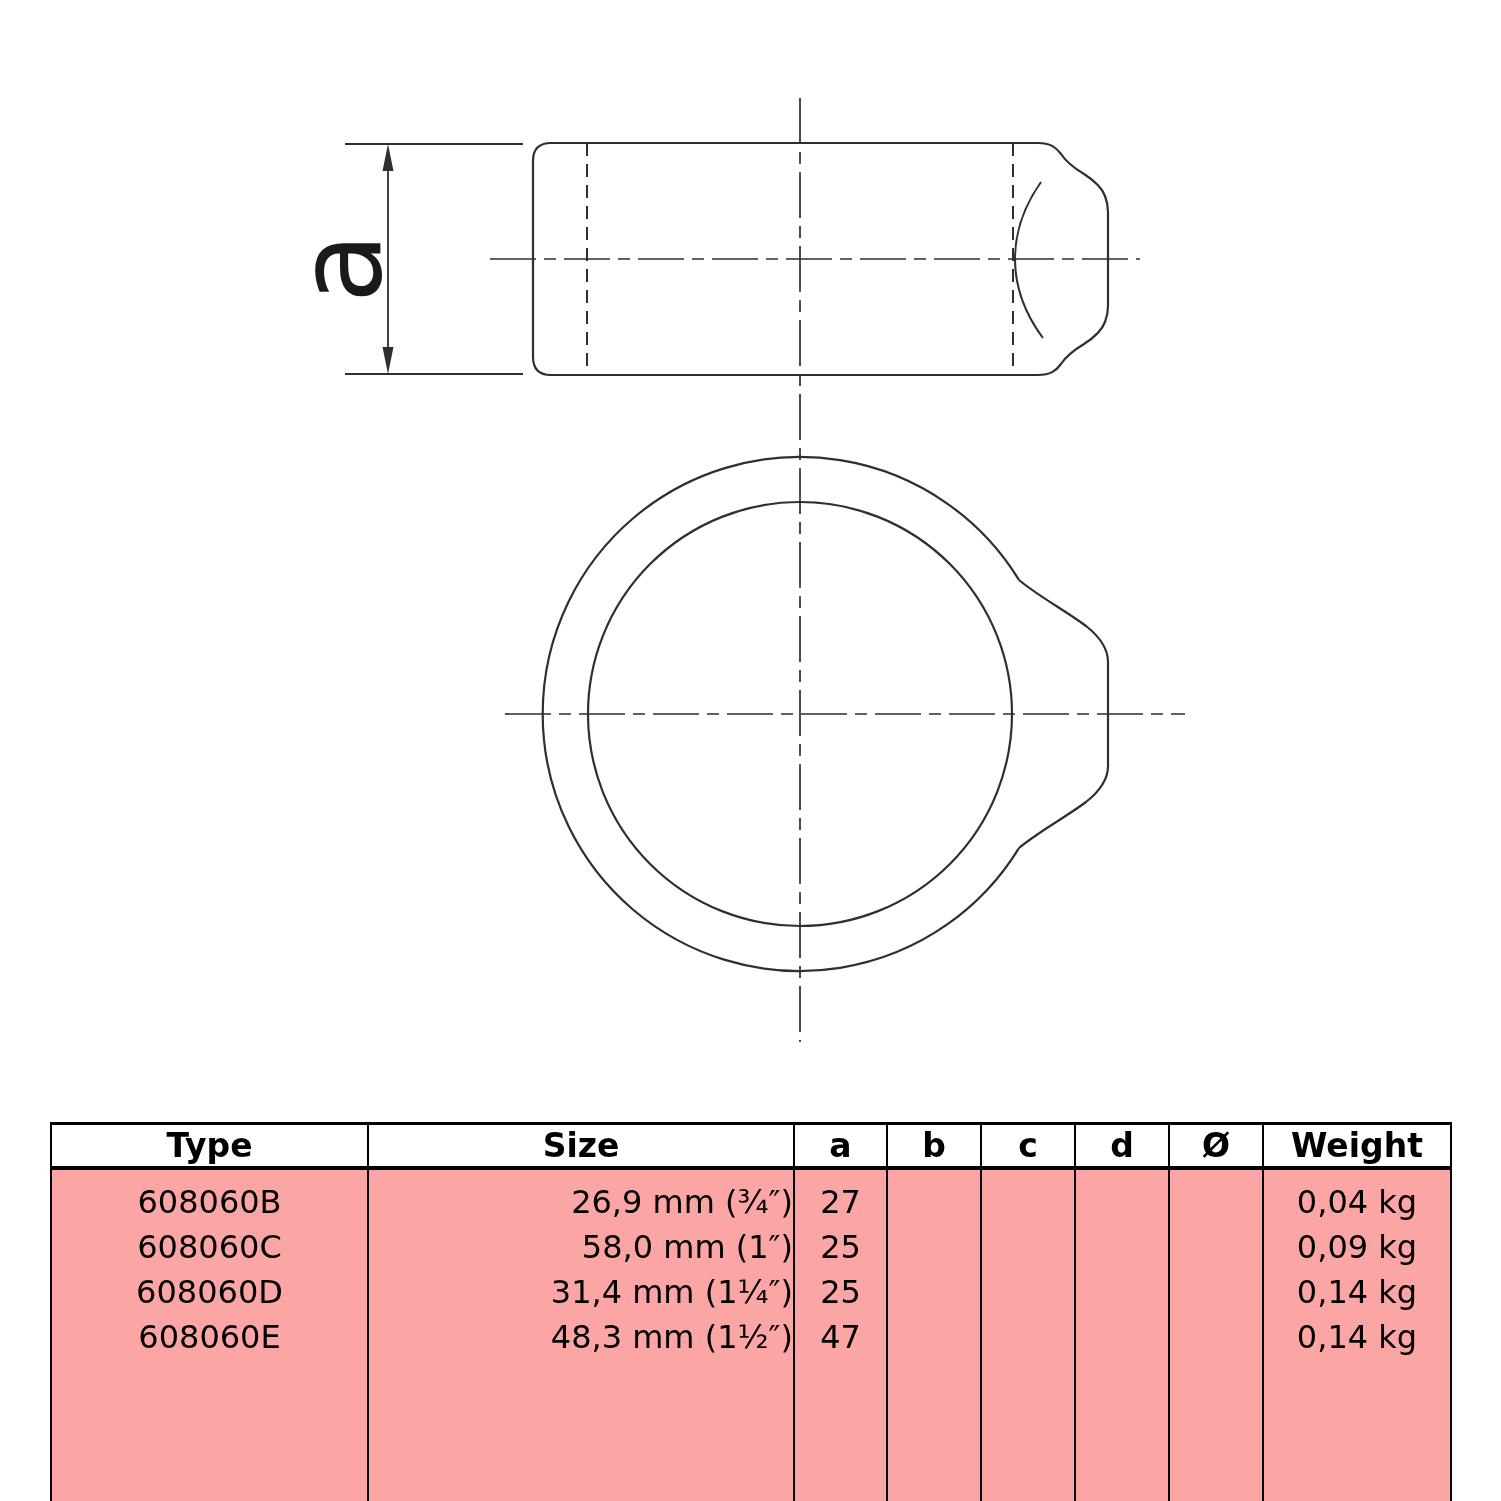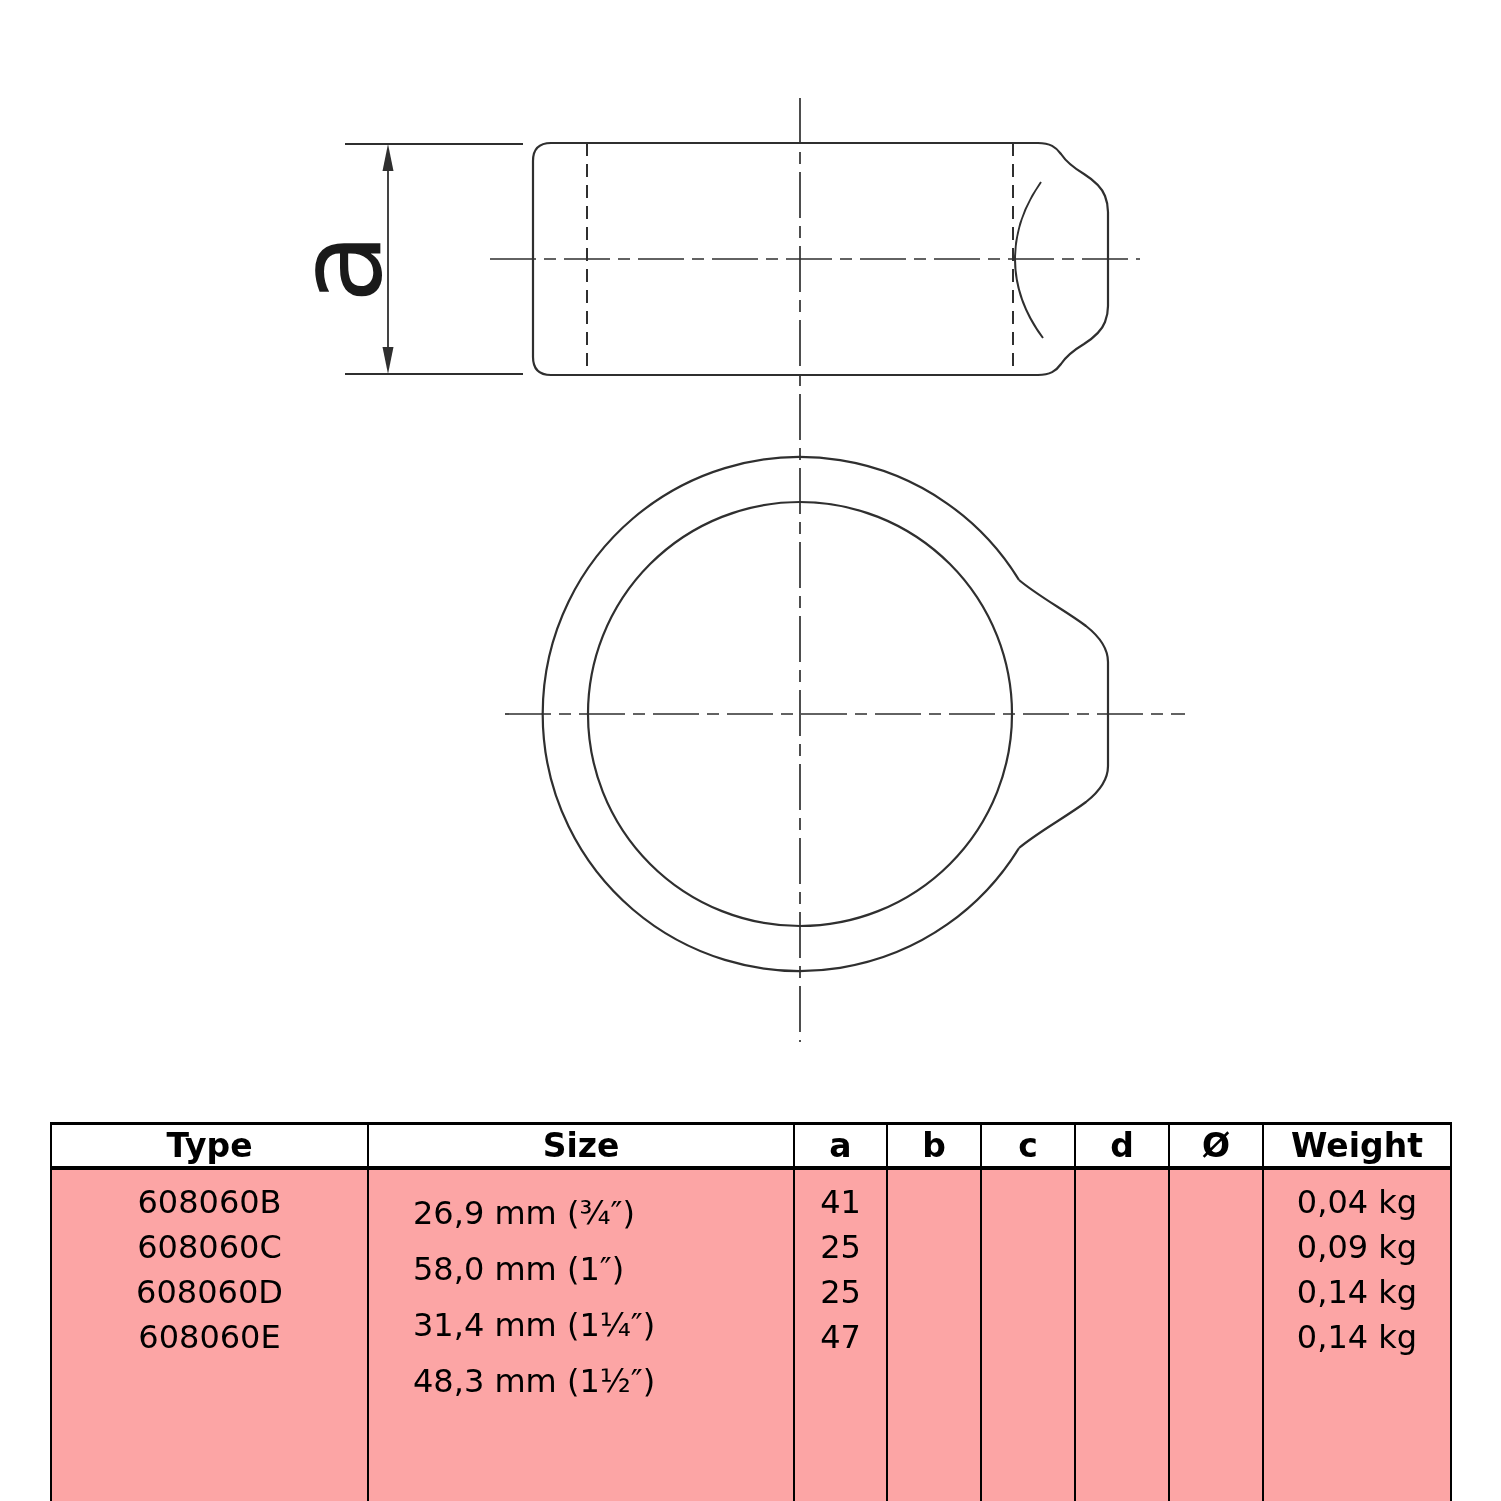--- a/index.html
+++ b/index.html
@@ -49,23 +49,22 @@
     font-size: 32px;
     background: #fca5a5;
   }
   table.spec td .ln {
     line-height: 45px;
     height: 45px;
     text-align: center;
     white-space: nowrap;
   }
   table.spec td.size-col .ln {
-    text-align: left;
+    text-align: right;
     padding-left: 44px;
-    margin-top: 11px;
   }
   #dim-label-text {
     font-family: "DejaVu Sans", "Liberation Sans", sans-serif;
   }
 </style>
 </head>
 <body>
 
 <div id="stage">
 
@@ -152,21 +151,21 @@
           <div class="ln">608060D</div>
           <div class="ln">608060E</div>
         </td>
         <td class="size-col">
           <div class="ln">26,9 mm (¾″)</div>
           <div class="ln">58,0 mm (1″)</div>
           <div class="ln">31,4 mm (1¼″)</div>
           <div class="ln">48,3 mm (1½″)</div>
         </td>
         <td>
-          <div class="ln">41</div>
+          <div class="ln">27</div>
           <div class="ln">25</div>
           <div class="ln">25</div>
           <div class="ln">47</div>
         </td>
         <td>
           <div class="ln"></div>
           <div class="ln"></div>
           <div class="ln"></div>
           <div class="ln"></div>
         </td>

